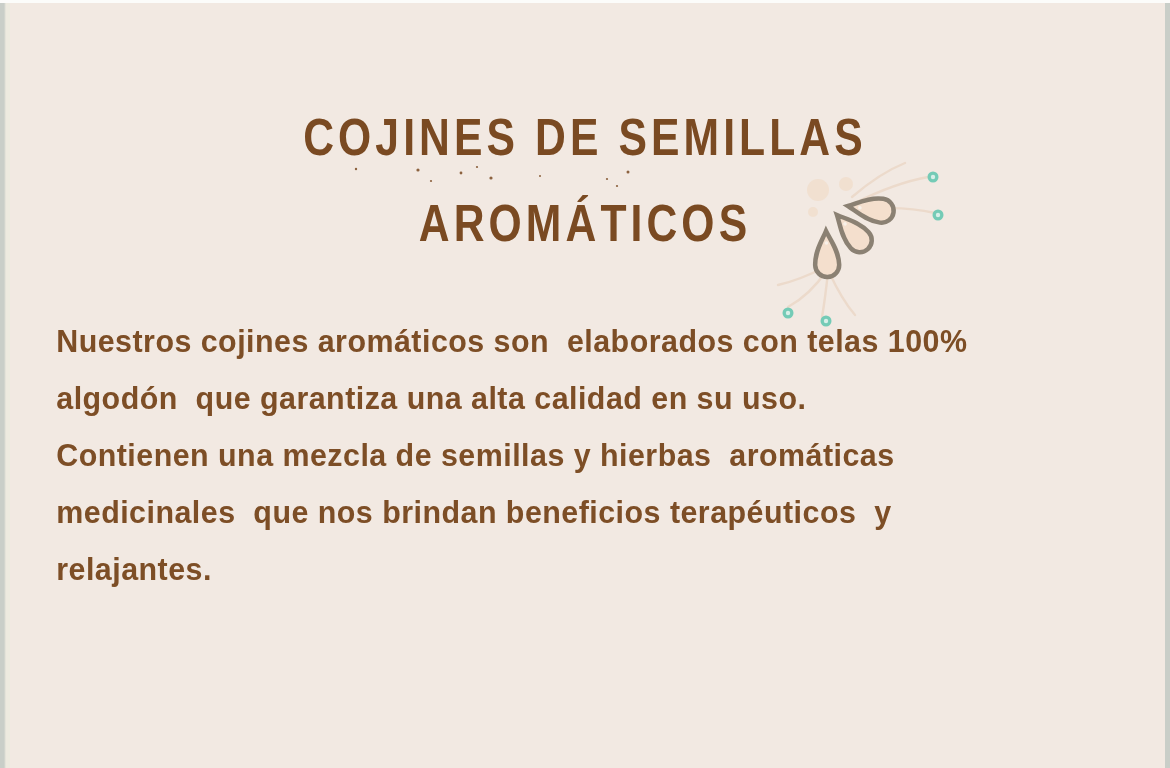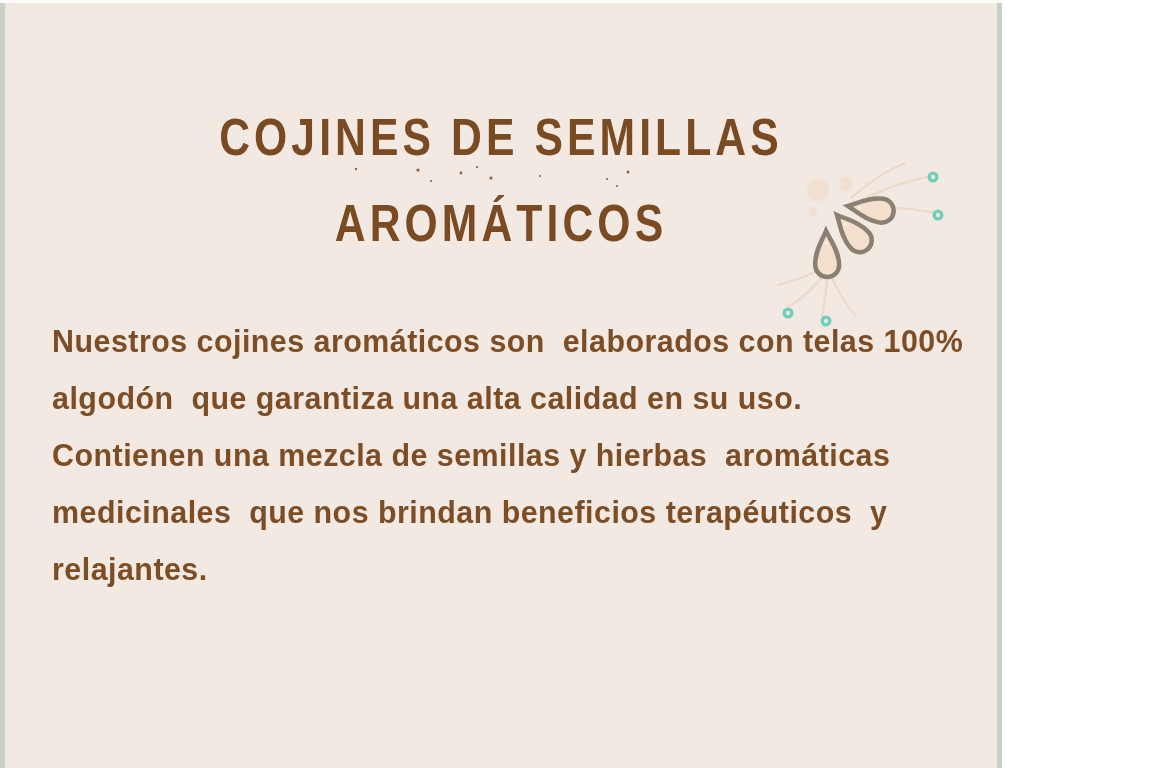--- a/index.html
+++ b/index.html
@@ -1,21 +1,21 @@
 <!DOCTYPE html>
 <html><head>
 <meta charset="utf-8">
 <style>
   * { margin: 0; padding: 0; box-sizing: border-box; }
   html, body { background: #ffffff; }
   body { font-family: "Liberation Sans", sans-serif; }
 
   .page {
     position: relative;
-    width: 1002px;
+    width: 1170px;
     height: 768px;
     overflow: hidden;
     background: var(--bg, #f2e9e2);
     padding-left: 45px;
   }
 
   
   .edge-left {
     position: absolute; left: 0; top: 0; bottom: 0; width: 10px;
     background: linear-gradient(to right,

